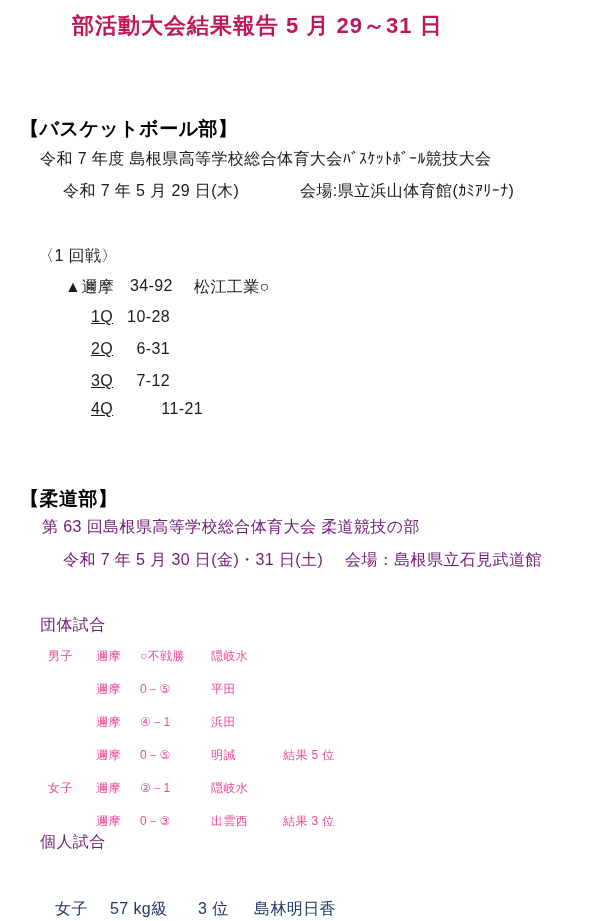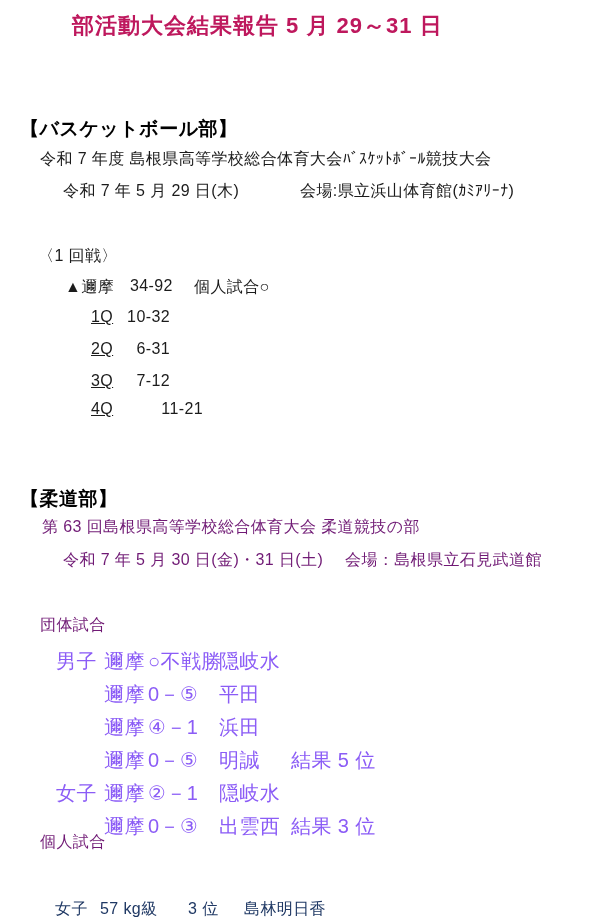--- a/index.html
+++ b/index.html
@@ -61,61 +61,61 @@
   .q2 { top: 340px; }
   .q3 { top: 372px; }
   .q4 { top: 400px; gap: 33px; }
 
   
   .judo-tournament { left: 42px; top: 517px; }
   .judo-date       { left: 63px; top: 550px; }
   .judo-venue      { left: 345px; top: 550px; }
   .judo-team-label { left: 40px; top: 615px; }
 
-  .tm-row { left: 56px; display: flex; font-size: 20px; letter-spacing: 0.4px; color: #8b5cf6; }
+  .tm-row { left: 48px; display: flex; font-size: 12px; letter-spacing: 0.4px; color: #ec4899; }
   .tm-row .tm-gender   { width: 48px; }
   .tm-row .tm-team     { width: 44px; }
   .tm-row .tm-score    { width: 71px; }
   .tm-row .tm-opponent { width: 59px; }
   .tm-row .tm-result   { padding-left: 13px; }
   .tm0 { top: 648px; }
   .tm1 { top: 681px; }
   .tm2 { top: 714px; }
   .tm3 { top: 747px; }
   .tm4 { top: 780px; }
   .tm5 { top: 813px; }
 
   .judo-ind-label { left: 40px; top: 832px; }
   .ind-row { left: 55px; top: 899px; display: flex; font-size: 16px; letter-spacing: 0.4px; color: #1f3864; }
   .ind-row .ind-gender { width: 45px; }
-  .ind-row .ind-weight { width: 88px; }
+  .ind-row .ind-weight { width: 88px; margin-left: 10px; }
   .ind-row .ind-rank   { width: 56px; }
 </style>
 </head>
 <body>
 
 <div class="abs doc-title">部活動大会結果報告 5 月 29～31 日</div>
 
 <div class="abs section-header bb-header">【バスケットボール部】</div>
 
 <div class="abs line black bb-tournament">令和 7 年度 島根県高等学校総合体育大会ﾊﾞｽｹｯﾄﾎﾞｰﾙ競技大会</div>
 <div class="abs line black bb-date">令和 7 年 5 月 29 日(木)</div>
 <div class="abs line black bb-venue">会場:県立浜山体育館(ｶﾐｱﾘｰﾅ)</div>
 
 <div class="abs line black bb-round">〈1 回戦〉</div>
 
 <div class="abs line black bb-match">
   <span class="team-left">▲邇摩</span>
   <span class="score">34-92</span>
-  <span class="team-right">個人試合○</span>
+  <span class="team-right">松江工業○</span>
 </div>
 
 <div class="abs q-row q1">
   <span class="q-label">1Q</span>
-  <span class="q-score">10-32</span>
+  <span class="q-score">10-28</span>
 </div>
 <div class="abs q-row q2">
   <span class="q-label">2Q</span>
   <span class="q-score">6-31</span>
 </div>
 <div class="abs q-row q3">
   <span class="q-label">3Q</span>
   <span class="q-score">7-12</span>
 </div>
 <div class="abs q-row q4">

